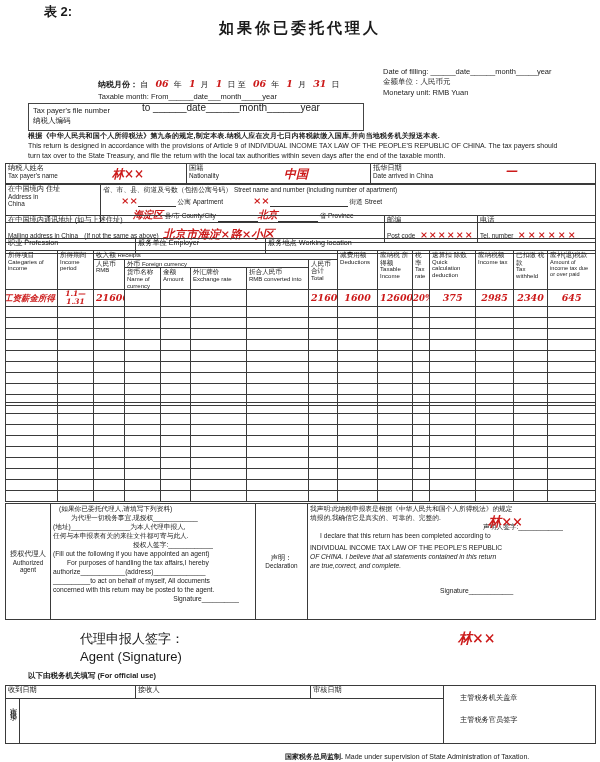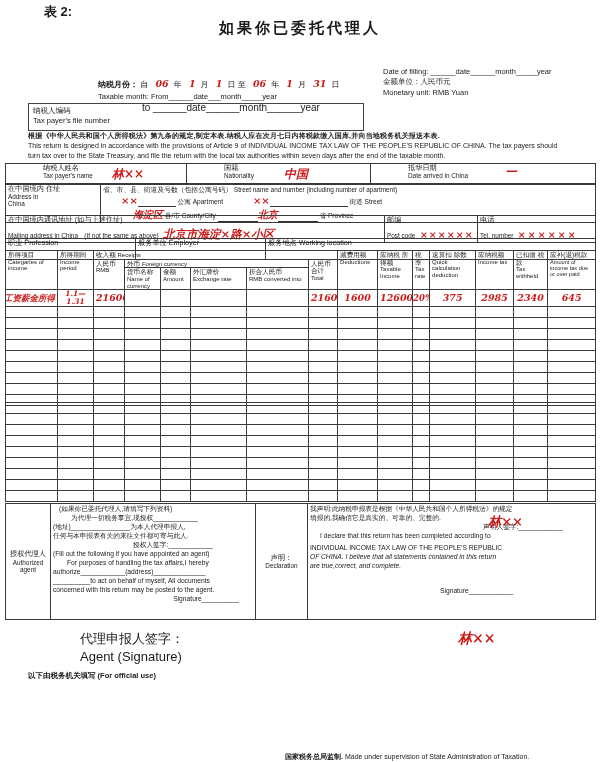--- a/index.html
+++ b/index.html
@@ -20,21 +20,21 @@
   .fd { left:383px; top:4px; font-size:8px; }
   .fd div { margin-top:1px; font-size:7.5px; color:#222; }
   .fd .l1 { font-size:8px; color:#1a1a1a; }
   .instr { left:28px; top:131px; width:564px; font-size:7px; line-height:1.45; }
   .instr .zh { font-weight:bold; letter-spacing:0.2px; }
   table { border-collapse:collapse; table-layout:fixed; }
   td,th { border:1px solid #3a3a3a; padding:0 2px; vertical-align:top; font-weight:normal; text-align:left; overflow:hidden; }
   .lz { font-size:7.2px; line-height:1.15; }
   .le { font-size:6.4px; line-height:1.1; color:#222; }
   .infotab { position:absolute; left:5px; width:590px; }
-  .pairflex { display:flex; justify-content:space-between; align-items:flex-start;margin-left:35px; }
+  .pairflex { display:flex; justify-content:space-between; align-items:flex-start; }
   .addrline { font-size:6.6px; margin-top:1px; white-space:nowrap; }
   .u { display:inline-block; border-bottom:1px solid #333; height:7px; vertical-align:bottom; }
   .maintab td { font-size:6.2px; line-height:1.08; }
   .maintab .lz { font-size:6.6px; }
   .maintab .le { font-size:6px; }
   .datacell { text-align:center; vertical-align:middle; }
   .hw.num { font-size:9.5px; font-style:italic; }
   .agentcell div { font-size:6.7px; line-height:1.35; }
   .ctr { text-align:center; }
   .vert { writing-mode:vertical-lr; text-orientation:upright; font-size:7px; letter-spacing:2px; padding:3px 2px; }
@@ -64,22 +64,22 @@
         <span class="hw d">31</span><span>日</span>
       </div>
       <div class="l2">
         <span>Taxable month:</span>
         <span>From______date___month_____year</span>
       </div>
       <div class="l3">to ______date______month______year</div>
     </div>
 
     <div class="abs filebox">
+      <div>Tax payer's file number</div>
       <div>纳税人编码</div>
-      <div>Tax payer's file number</div>
     </div>
 
     <div class="abs fd">
       <div>
         <span>Date of filling:</span>
         <span>______date______month_____year</span>
       </div>
       <div>金额单位：人民币元</div>
       <div>Monetary unit: RMB Yuan</div>
     </div>
@@ -197,21 +197,21 @@
   </tbody>
     </table>
 
   <table class="infotab" style="top:238px;">
     <colgroup>
         <col style="width:130px">
         <col style="width:130px">
         <col style="width:330px">
       </colgroup>
     <tbody>
-        <tr style="height:21px;">
+        <tr style="height:15px;">
       <td class="lz">职业 Profession</td>
       <td class="lz">服务单位 Employer</td>
       <td class="lz">服务地点 Working location</td>
     </tr>
   </tbody>
     </table>
 
   <table class="infotab maintab" style="top:250px;">
     <colgroup>
       <col style="width:52px">
@@ -697,19 +697,43 @@
   </tbody>
     </table>
 
   <div class="abs sig-row" style="left:80px; top:630px;">
     <div>代理申报人签字：</div>
     <div>Agent (Signature)</div>
   </div>
   <div class="abs hw" style="left:458px; top:630px; font-size:14px;">林××</div>
 
   <div class="abs b" style="left:28px; top:671px; font-size:7.5px;">以下由税务机关填写 (For official use)</div>
+  <table class="infotab" style="top:685px;">
+    <colgroup>
+        <col style="width:14px">
+        <col style="width:116px">
+        <col style="width:175px">
+        <col style="width:133px">
+        <col style="width:152px">
+      </colgroup>
+    <tbody>
+        <tr style="height:13px;">
+      <td colspan="2" class="lz">收到日期</td>
+      <td class="lz">接收人</td>
+      <td class="lz">审核日期</td>
+      <td rowspan="2">
+        <div class="lz" style="margin:8px 0 0 14px;">主管税务机关盖章</div>
+        <div class="lz" style="margin:14px 0 0 14px;">主管税务官员签字</div>
+      </td>
+    </tr>
+    <tr style="height:45px;">
+      <td class="vert">审核记录</td>
+      <td colspan="3"></td>
+    </tr>
+  </tbody>
+    </table>
 
   <div class="abs footer-note" style="left:285px; top:752px;">
     <span class="b">国家税务总局监制.</span>
     <span>Made under supervision of State Administration of Taxation.</span>
   </div>
 
 </div>
 
 </body></html>

